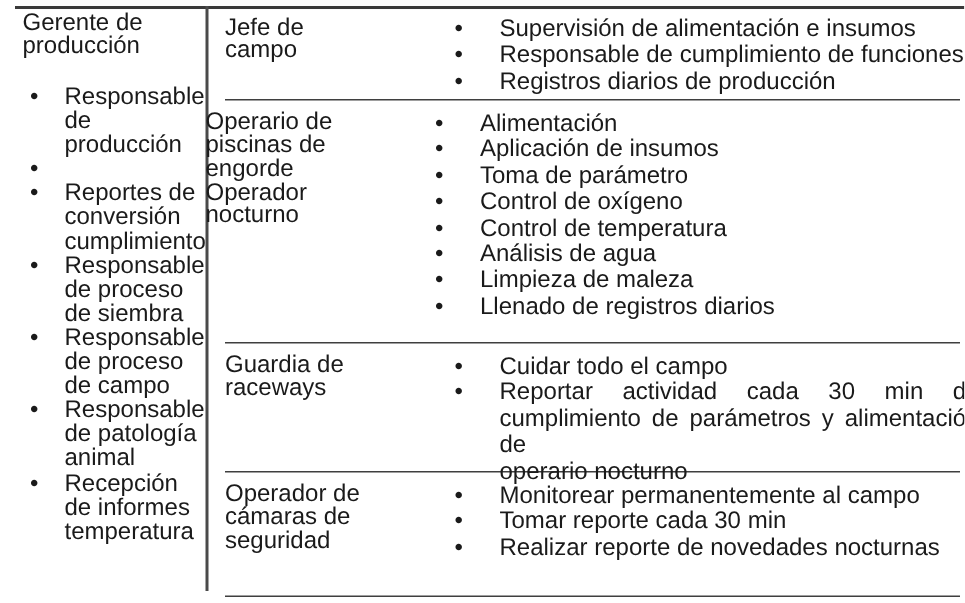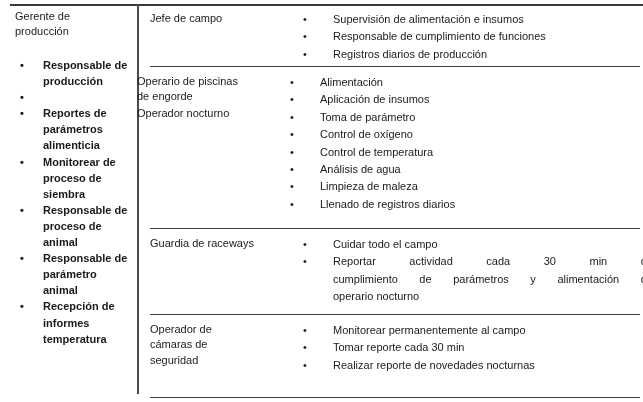--- a/index.html
+++ b/index.html
@@ -2,21 +2,21 @@
 <html><head>
 <meta charset="utf-8">
 <style>
   html, body { margin: 0; padding: 0; background: #ffffff; }
   .page {
     position: relative;
     width: 643px;
     height: 402px;
     background: #ffffff;
     font-family: "Liberation Sans", sans-serif;
-    font-size: 11px;
+    font-size: 16px;
     color: #1a1a1a;
     overflow: hidden;
   }
   
   .topline {
     position: absolute;
     left: 10px; top: 4px;
     width: 633px; height: 2px;
     background: #3a3a3a;
   }
@@ -30,21 +30,21 @@
   .left-col {
     position: absolute;
     left: 15px; top: 9px;
     width: 118px;
   }
   .left-title {
     line-height: 14.5px;
     width: 110px;
   }
   .left-list { margin-top: 19px; }
-  .litem { display: flex; line-height: 16.1px; font-weight: bold; }
+  .litem { display: flex; line-height: 16.1px; }
   .litem .blt { width: 23px; padding-left: 5px; flex: none; }
   .litem .txt { width: 89px; }
   .blt::before { content: "\2022"; }
   
   .right {
     position: absolute;
     left: 150px; top: 4px;
     width: 490px;
   }
   .sec {
@@ -79,33 +79,33 @@
     <div class="left-list">
       <div class="litem">
           <span class="blt"></span>
           <span class="txt">Responsable de producción</span>
         </div>
       <div class="litem">
           <span class="blt"></span>
         </div>
       <div class="litem">
           <span class="blt"></span>
-          <span class="txt">Reportes de parámetros alimenticia</span>
-        </div>
-      <div class="litem">
-          <span class="blt"></span>
-          <span class="txt">Monitorear de proceso de siembra</span>
-        </div>
-      <div class="litem">
-          <span class="blt"></span>
-          <span class="txt">Responsable de proceso de animal</span>
-        </div>
-      <div class="litem">
-          <span class="blt"></span>
-          <span class="txt">Responsable de parámetro animal</span>
+          <span class="txt">Reportes de conversión cumplimiento</span>
+        </div>
+      <div class="litem">
+          <span class="blt"></span>
+          <span class="txt">Responsable de proceso de siembra</span>
+        </div>
+      <div class="litem">
+          <span class="blt"></span>
+          <span class="txt">Responsable de proceso de campo</span>
+        </div>
+      <div class="litem">
+          <span class="blt"></span>
+          <span class="txt">Responsable de patología animal</span>
         </div>
       <div class="litem">
           <span class="blt"></span>
           <span class="txt">Recepción de informes temperatura</span>
         </div>
     </div>
   </div>
 
   <div class="right">
 

